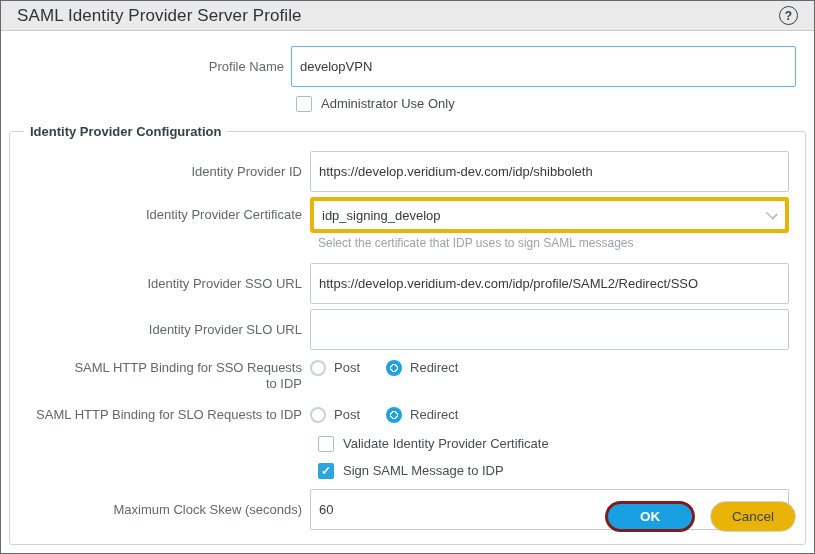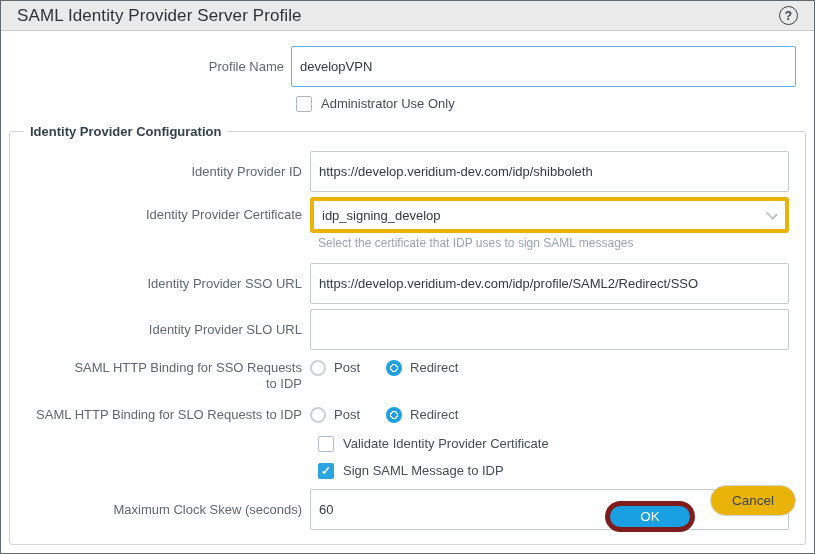--- a/index.html
+++ b/index.html
@@ -157,24 +157,23 @@
     height: 31px;
     border-radius: 16px;
     font-family: "Liberation Sans", sans-serif;
     font-size: 13.5px;
     display: inline-flex; align-items: center; justify-content: center;
     cursor: pointer;
   }
   .btn-primary {
     width: 90px;
     background: #18a0e2;
-    border: 5px solid #7f1d1d;
+    border: 3px solid #7f1d1d;
     color: #ffffff;
-    font-weight: normal;
-    margin-top: 16px;
+    font-weight: bold;
   }
   .btn-secondary {
     width: 86px;
     background: #eab308;
     border: 1px solid #d2d2d2;
     color: #39434b;
   }
 </style>
 </head>
 <body>

